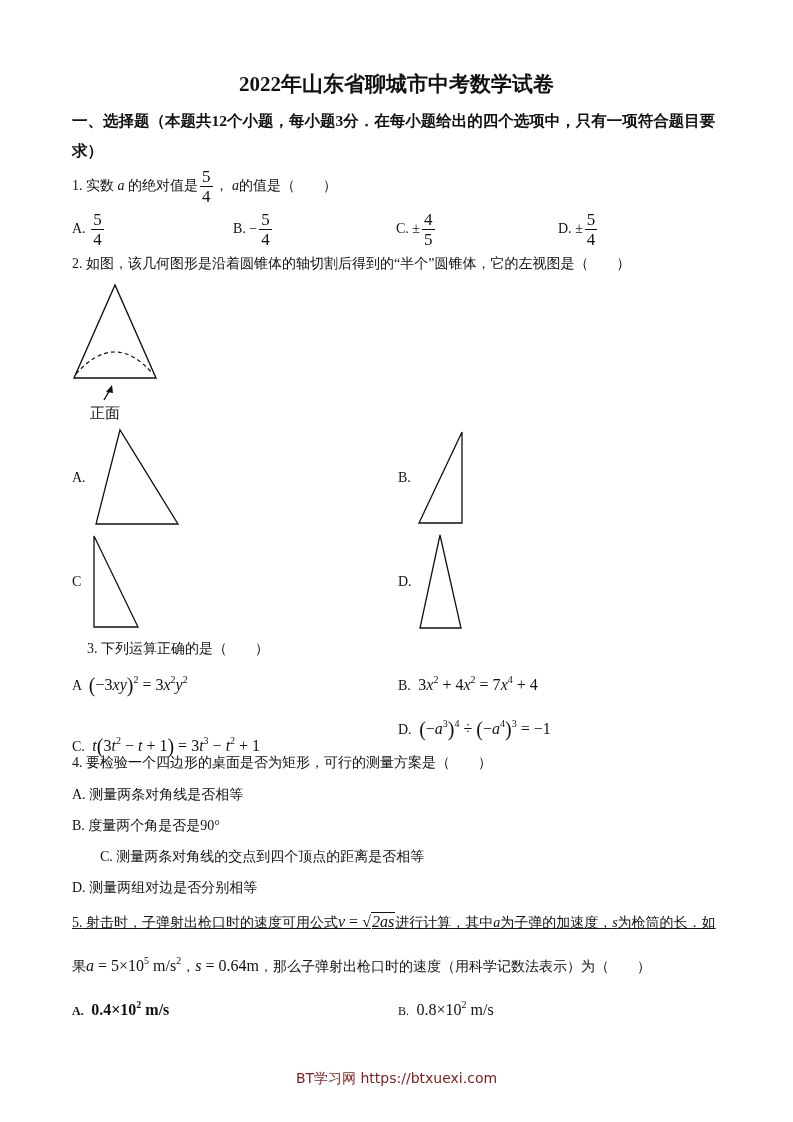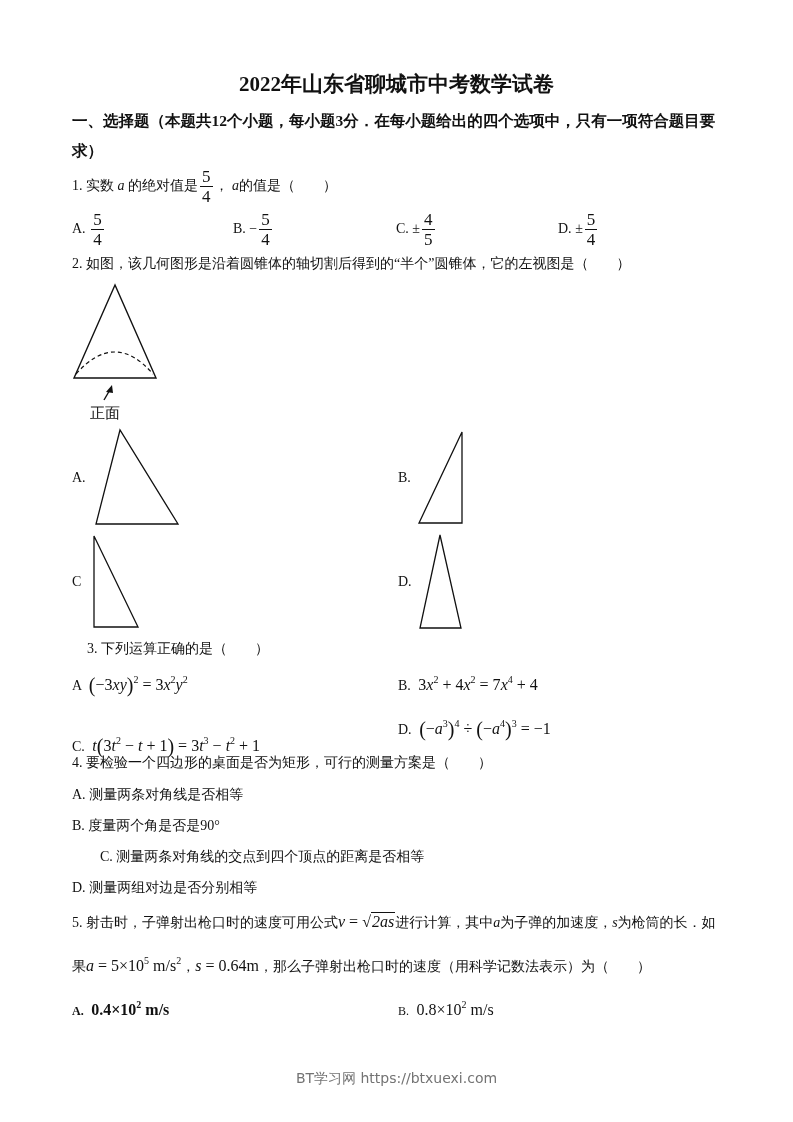--- a/index.html
+++ b/index.html
@@ -12,21 +12,21 @@
     .opt { font-size: 14px; }
     i.v { font-style: italic; }
     .frac { display: inline-flex; flex-direction: column; align-items: center; vertical-align: middle; font-size: 17px; line-height: 19px; margin: 0 2px; }
     .frac .num { border-bottom: 1px solid #111; padding: 0 2px; }
     .frac .den { padding: 0 2px; }
     .math { font-size: 16px; }
     sup { font-size: 10px; vertical-align: 7px; line-height: 0; }
     .big { font-size: 20px; vertical-align: -2px; }
     .sqrt { border-top: 1px solid #111; padding: 0 1px; font-style: italic; }
     svg { position: absolute; overflow: visible; }
-    .footer { left: 0; width: 793px; top: 1070px; text-align: center; font-family: "DejaVu Sans", sans-serif; font-size: 14px; color: #737373; }
+    .footer { left: 0; width: 793px; top: 1070px; text-align: center; font-family: "DejaVu Sans", sans-serif; font-size: 14px; color: #7f1d1d; }
   </style>
 </head>
 <body>
 
 <div class="abs title">2022年山东省聊城市中考数学试卷</div>
 
 <div class="abs section">一、选择题（本题共12个小题，每小题3分．在每小题给出的四个选项中，只有一项符合题目要求）</div>
 
 <div class="abs q" style="left:72px;top:167px;">
   <span>1.</span>
@@ -137,21 +137,21 @@
 </div>
 <div class="abs opt" style="left:72px;top:848px;margin-left:28px;">
   <span>C.</span>
   <span>测量两条对角线的交点到四个顶点的距离是否相等</span>
 </div>
 <div class="abs opt" style="left:72px;top:879px;">
   <span>D.</span>
   <span>测量两组对边是否分别相等</span>
 </div>
 
-<div class="abs q" style="left:72px;top:913px;">
+<div class="abs q" style="left:72px;top:913px;text-decoration:underline;">
   <span>5.</span>
   <span>射击时，子弹射出枪口时的速度可用公式</span><span class="math"><i>v</i> = √<span class="sqrt">2as</span></span><span>进行计算，其中</span><i class="v">a</i><span>为子弹的加速度，</span><i class="v">s</i><span>为枪筒的长．如</span>
 </div>
 <div class="abs q" style="left:72px;top:957px;">
   <span>果</span><span class="math"><i>a</i> = 5×10<sup>5</sup> m/s<sup>2</sup></span><span>，</span><span class="math"><i>s</i> = 0.64m</span><span>，那么子弹射出枪口时的速度（用科学记数法表示）为（　　）</span>
 </div>
 <div class="abs opt" style="left:72px;top:1001px;font-weight:bold;">
   <span style="font-size:12px;">A.</span>
   <span class="math">&nbsp;0.4×10<sup>2</sup> m/s</span>
 </div>

